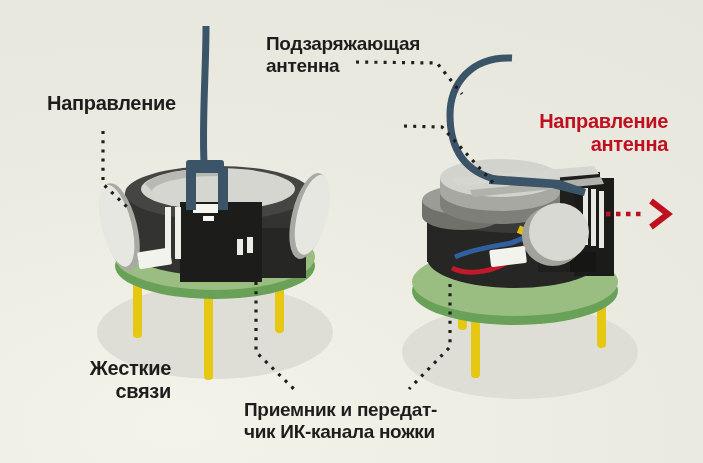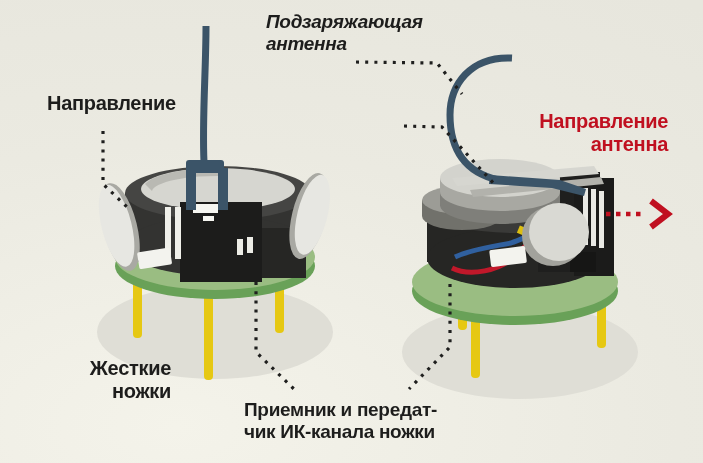--- a/index.html
+++ b/index.html
@@ -159,38 +159,38 @@
       <path d="M256,282 L256,352 L297,392"></path>
       <path d="M450,284 L450,347 L409,389"></path>
     </g>
 
     <g>
       <line x1="606" y1="214" x2="646" y2="214" stroke="#c01020" stroke-width="4.5" stroke-dasharray="4.5 5.5"></line>
       <path d="M651,201 L668,214 L651,227" fill="none" stroke="#c01020" stroke-width="6"></path>
     </g>
   </svg>
 
-  <div class="lbl small" style="left:266px;top:11px;font-style:italic;">
+  <div class="lbl small" style="left:266px;top:33px;">
     <span>Подзаряжающая</span>
     <span>антенна</span>
   </div>
 
   <div class="lbl" style="left:47px;top:92px;">
     <span>Направление</span>
   </div>
 
 
   <div class="lbl right red" style="right:35px;top:110px;margin-left:39px;">
     <span>Направление</span>
     <span>антенна</span>
   </div>
 
   <div class="lbl right" style="right:532px;top:357px;margin-left:36px;">
     <span>Жесткие</span>
-    <span>ножки</span>
+    <span>связи</span>
   </div>
 
   <div class="lbl small" style="left:244px;top:399px;">
     <span>Приемник и передат-</span>
     <span>чик ИК-канала ножки</span>
   </div>
 
 </div>
 
 </body></html>

